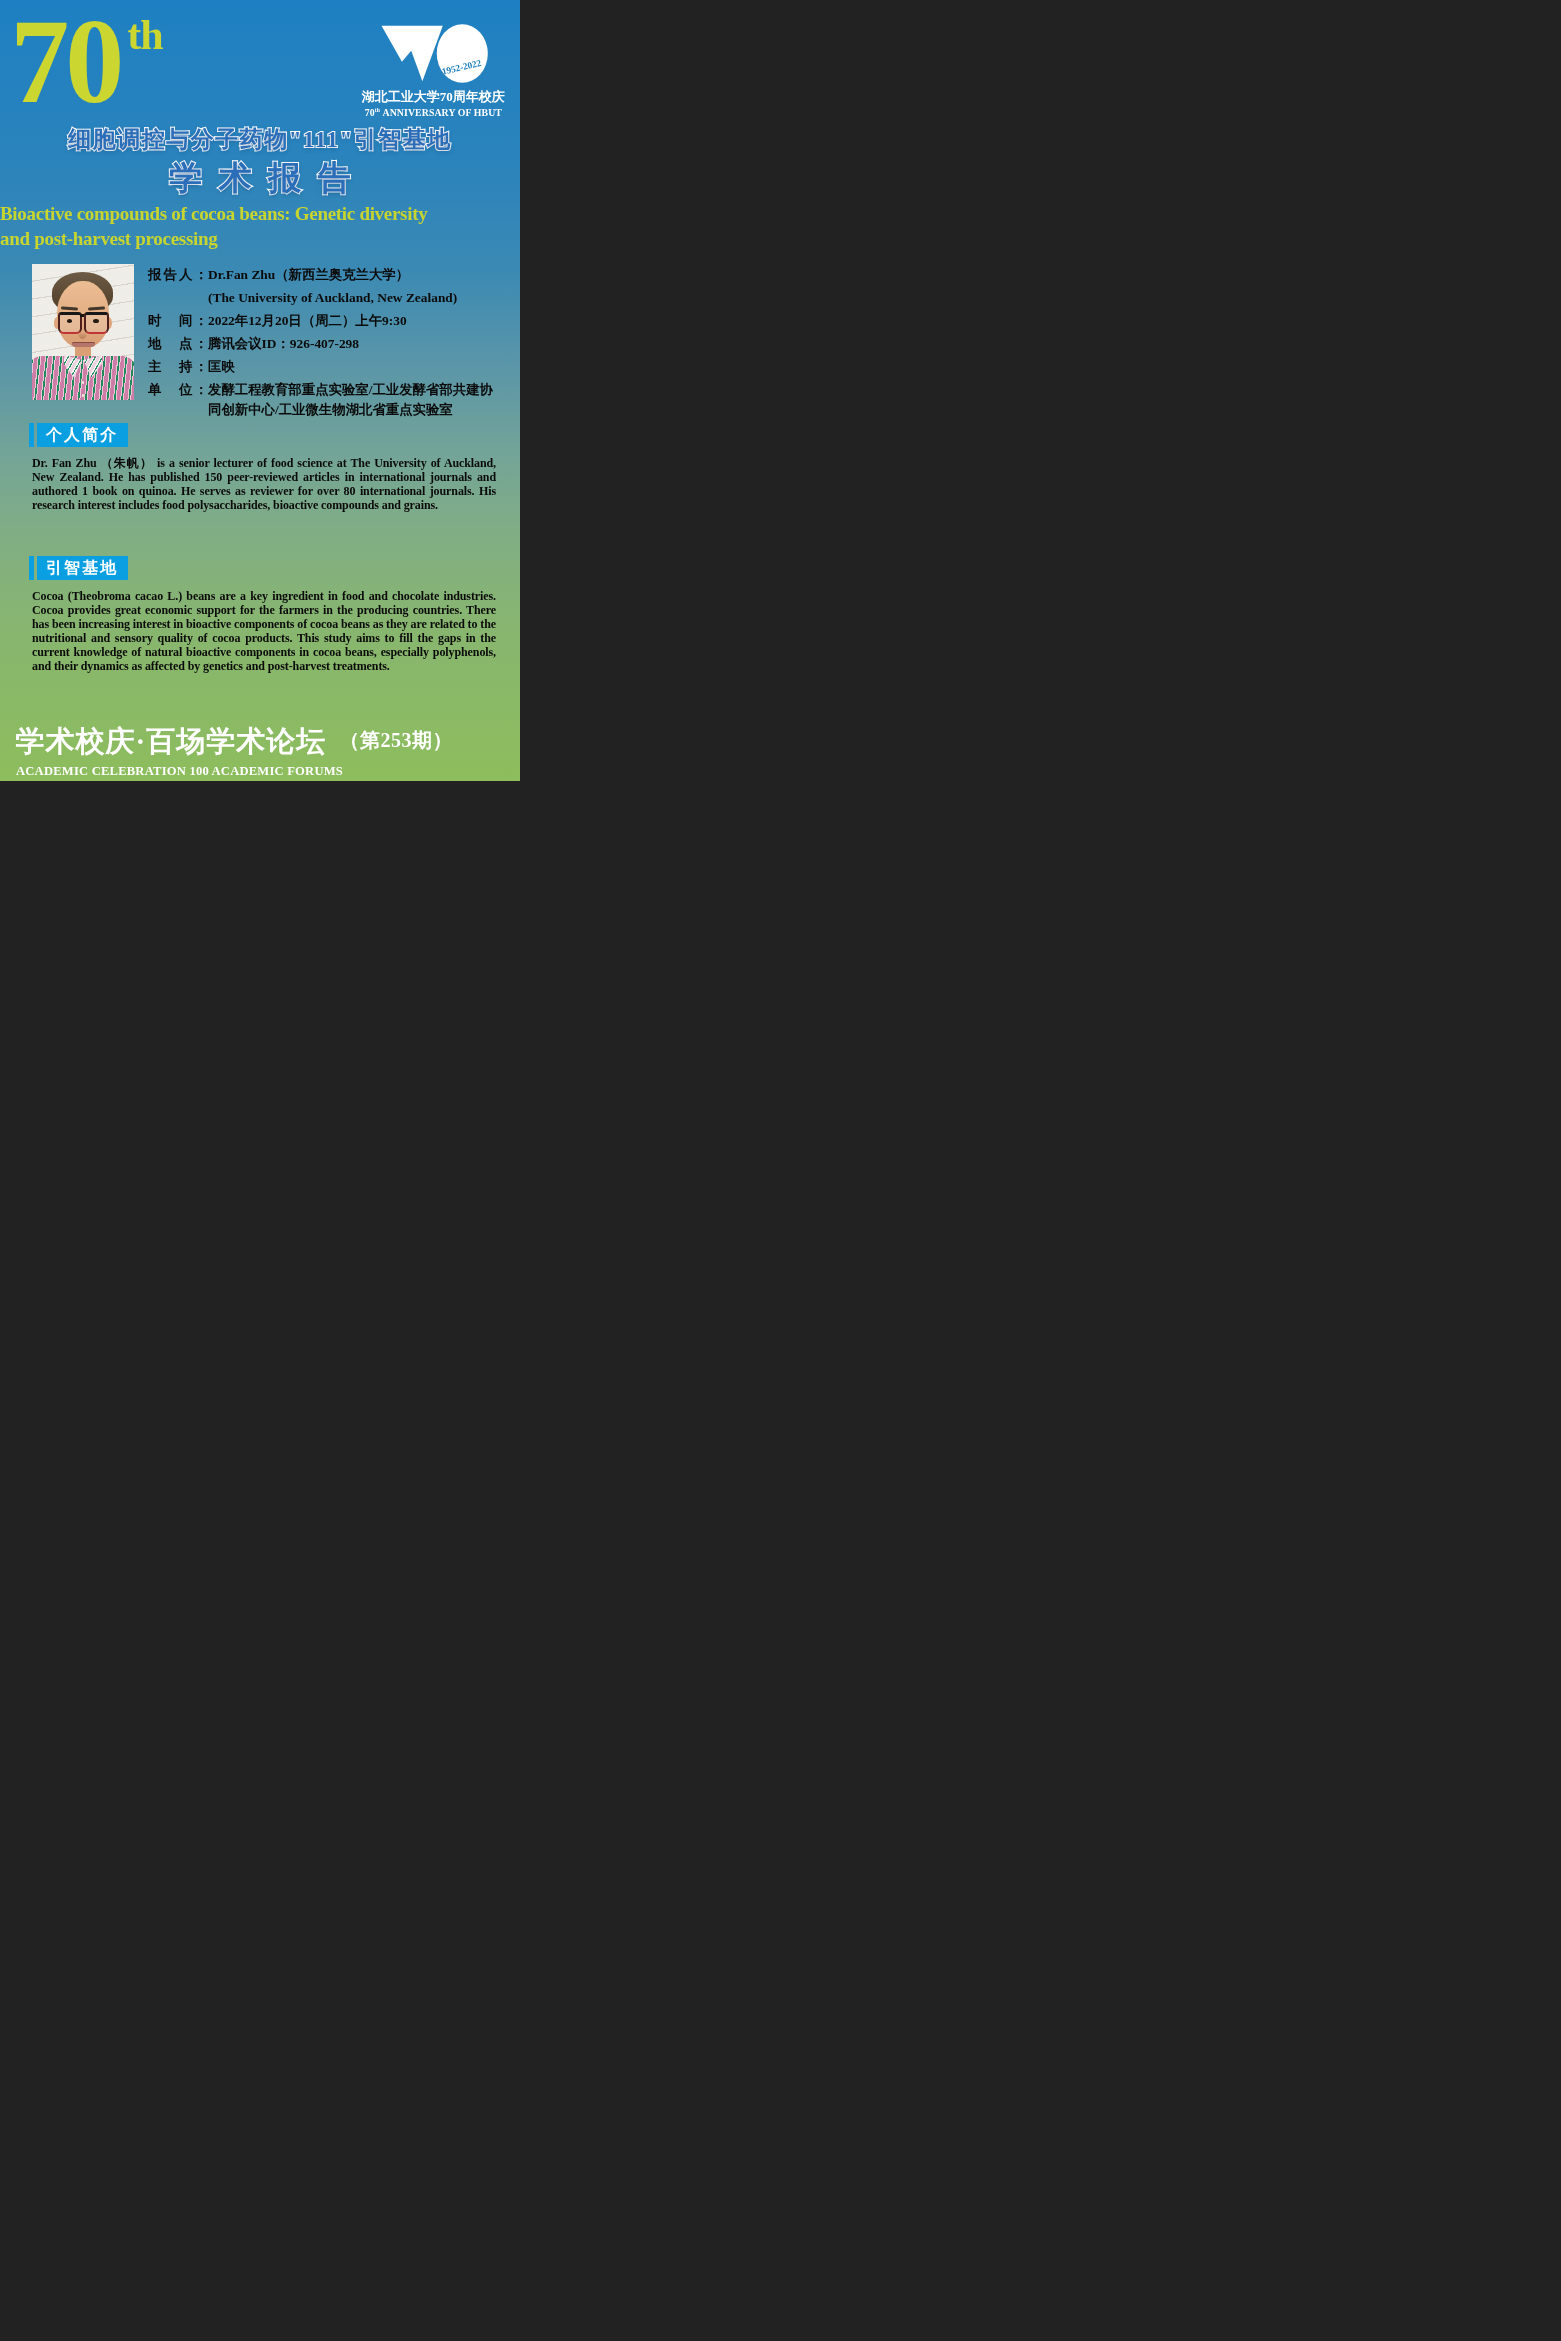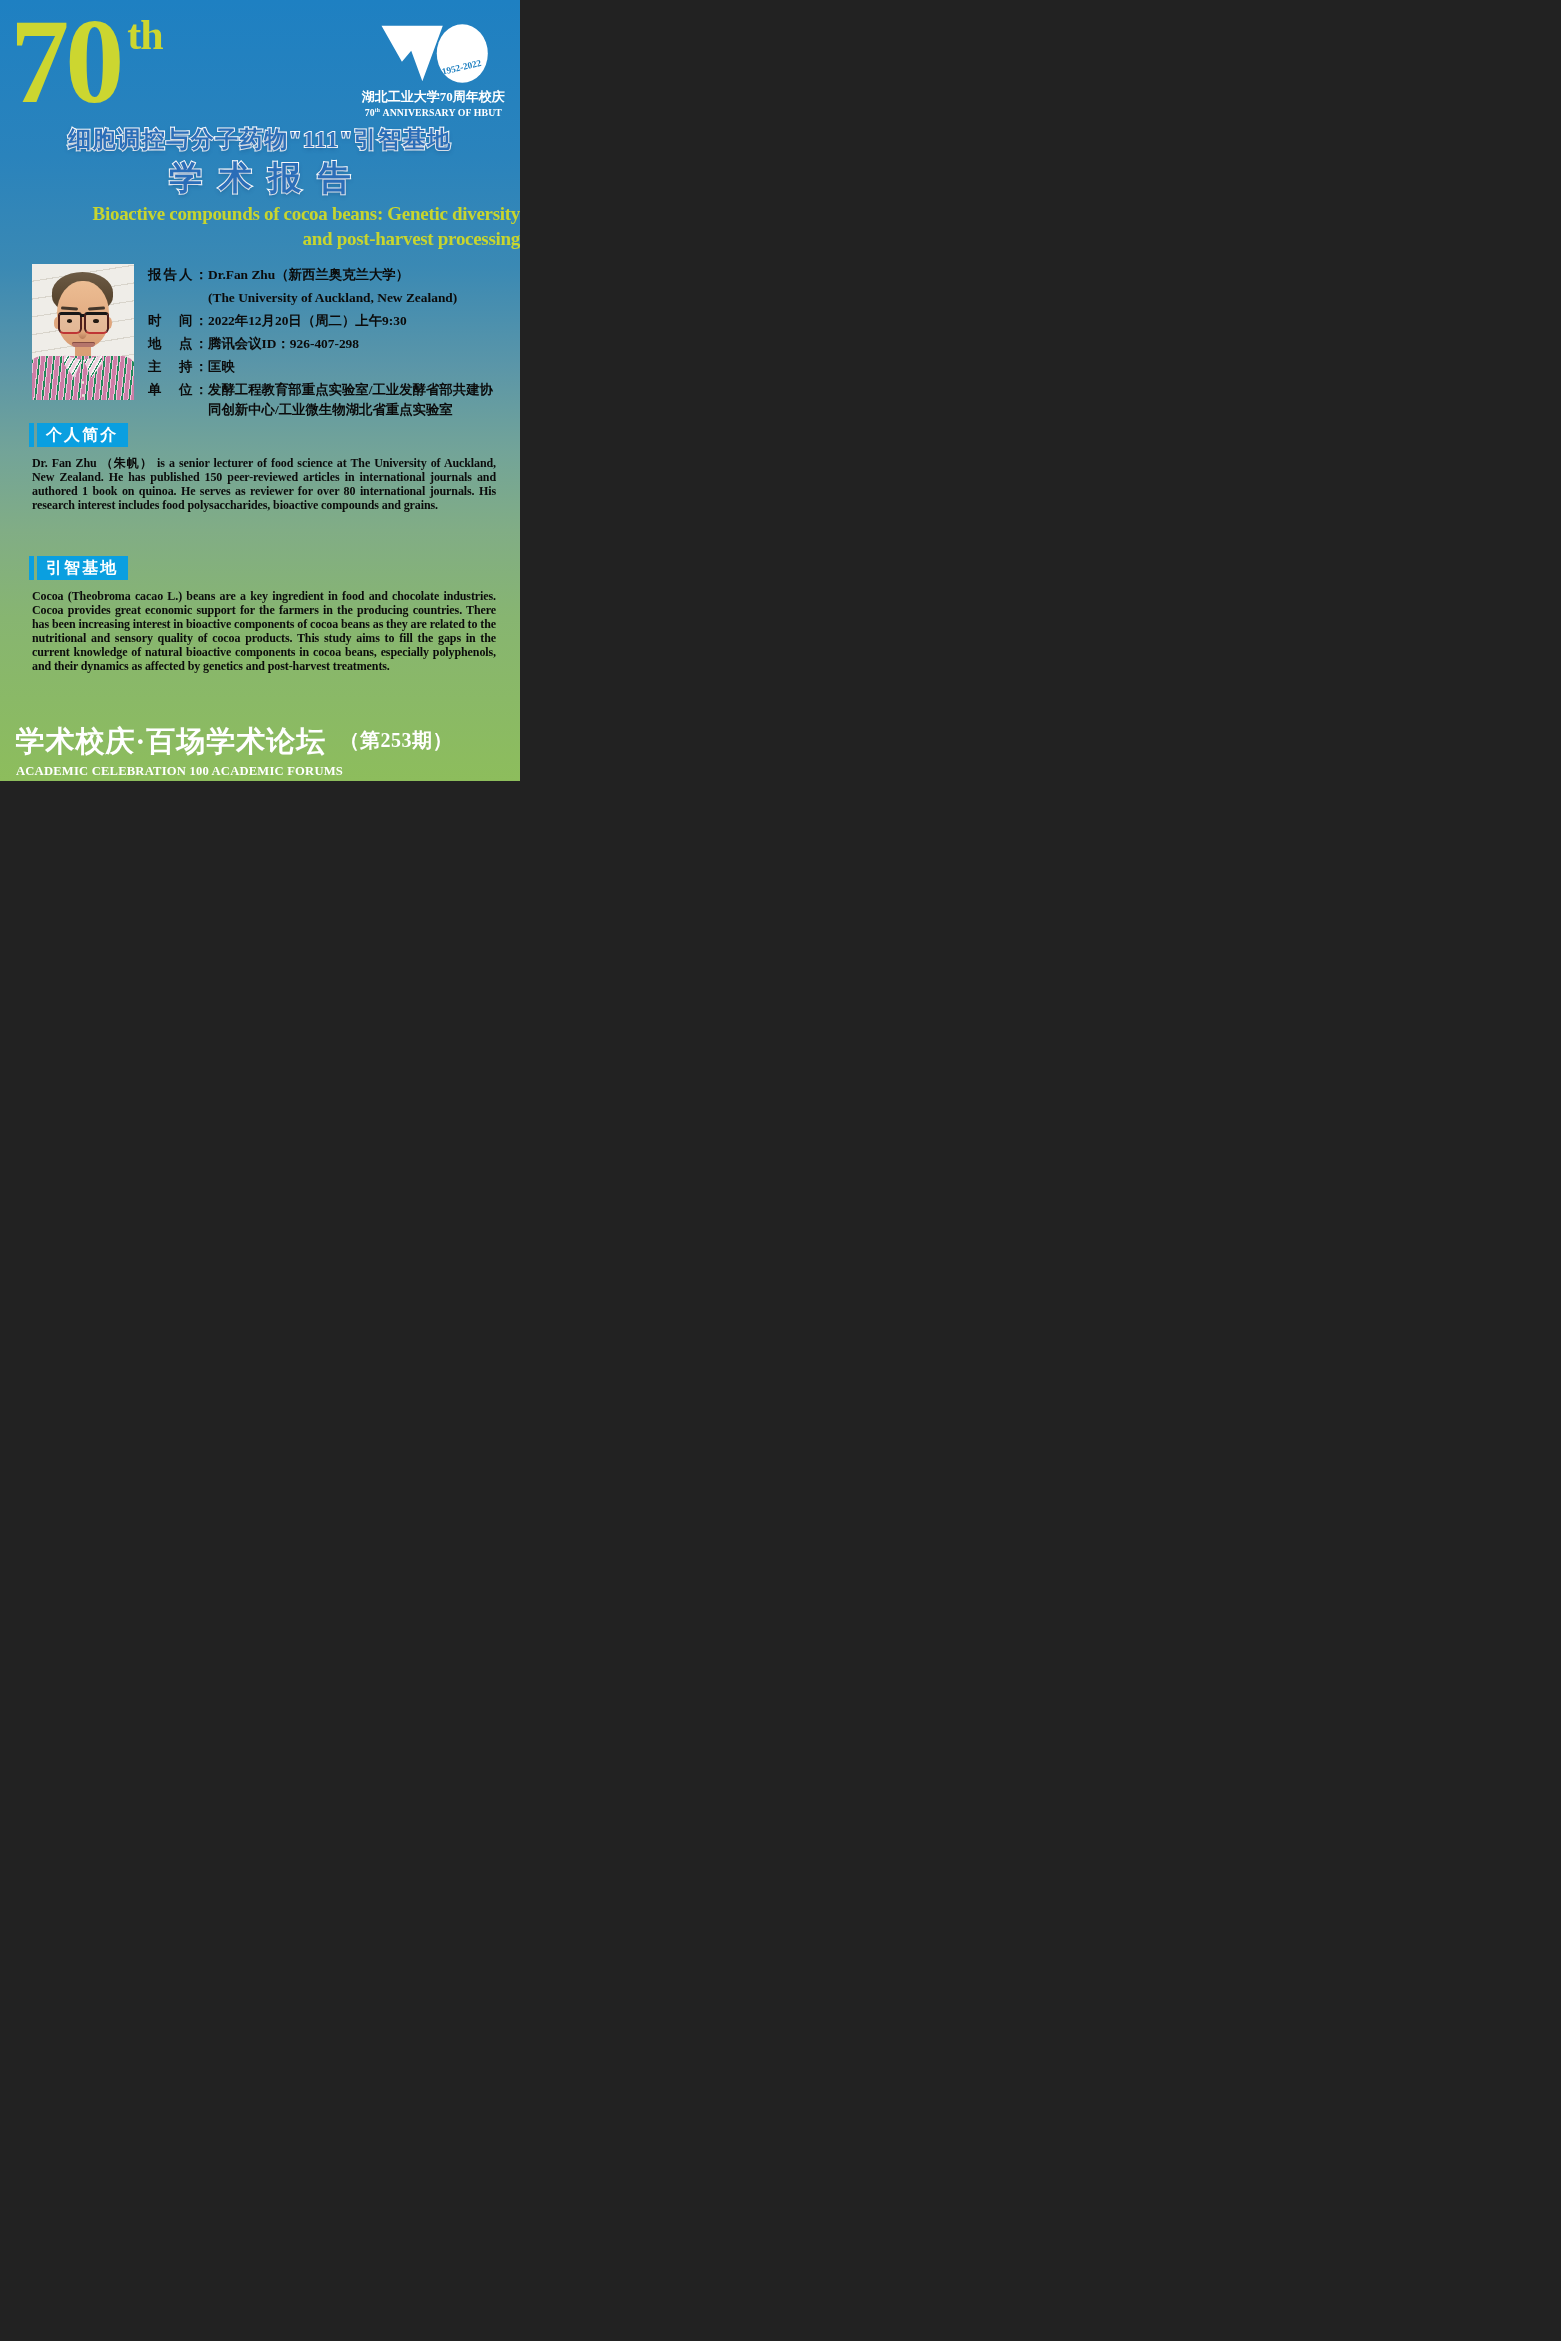--- a/index.html
+++ b/index.html
@@ -20,21 +20,21 @@
   .logo-cn{font-size:13px;font-weight:800;white-space:nowrap;}
   .logo-en{font-size:9.8px;font-weight:800;white-space:nowrap;margin-top:1px;letter-spacing:0.1px;}
   .logo-en sup{font-size:5.7px;}
   
   .callig{position:absolute;width:100%;text-align:center;color:#2a6db8;font-weight:900;
     -webkit-text-stroke:2.1px #fff;paint-order:stroke fill;
     text-shadow:0 2.1px 4.1px rgba(15,55,105,.35);}
   .callig1{top:124px;font-size:23px;letter-spacing:1.5px;}
   .callig2{top:156px;font-size:33px;letter-spacing:16.5px;text-indent:16.5px;}
   
-  .title{position:absolute;top:201px;width:100%;text-align:right;color:#c8d52e;
+  .title{position:absolute;top:201px;width:100%;text-align:left;color:#c8d52e;
     font-size:19px;font-weight:700;line-height:25px;letter-spacing:-0.3px;}
   
   .photo{position:absolute;left:31.5px;top:264px;width:102px;height:136px;overflow:hidden;
     background:repeating-linear-gradient(171deg,#efede8 0 16.5px,#d8d4cb 16.5px 17.6px);}
   .hair{position:absolute;left:20.7px;top:8.3px;width:61px;height:41px;border-radius:52% 52% 42% 42%;
     background:linear-gradient(180deg,#6d5b45 0%,#57452f 70%);}
   .ear{position:absolute;top:53px;width:6.7px;height:12.4px;border-radius:50%;background:#dfa57c;}
   .ear.l{left:22px}.ear.r{right:22px}
   .face{position:absolute;left:25px;top:16.5px;width:52px;height:67px;border-radius:48% 48% 45% 45%;
     background:linear-gradient(180deg,#ecbd93 0%,#e3ad83 55%,#d89d74 100%);}

